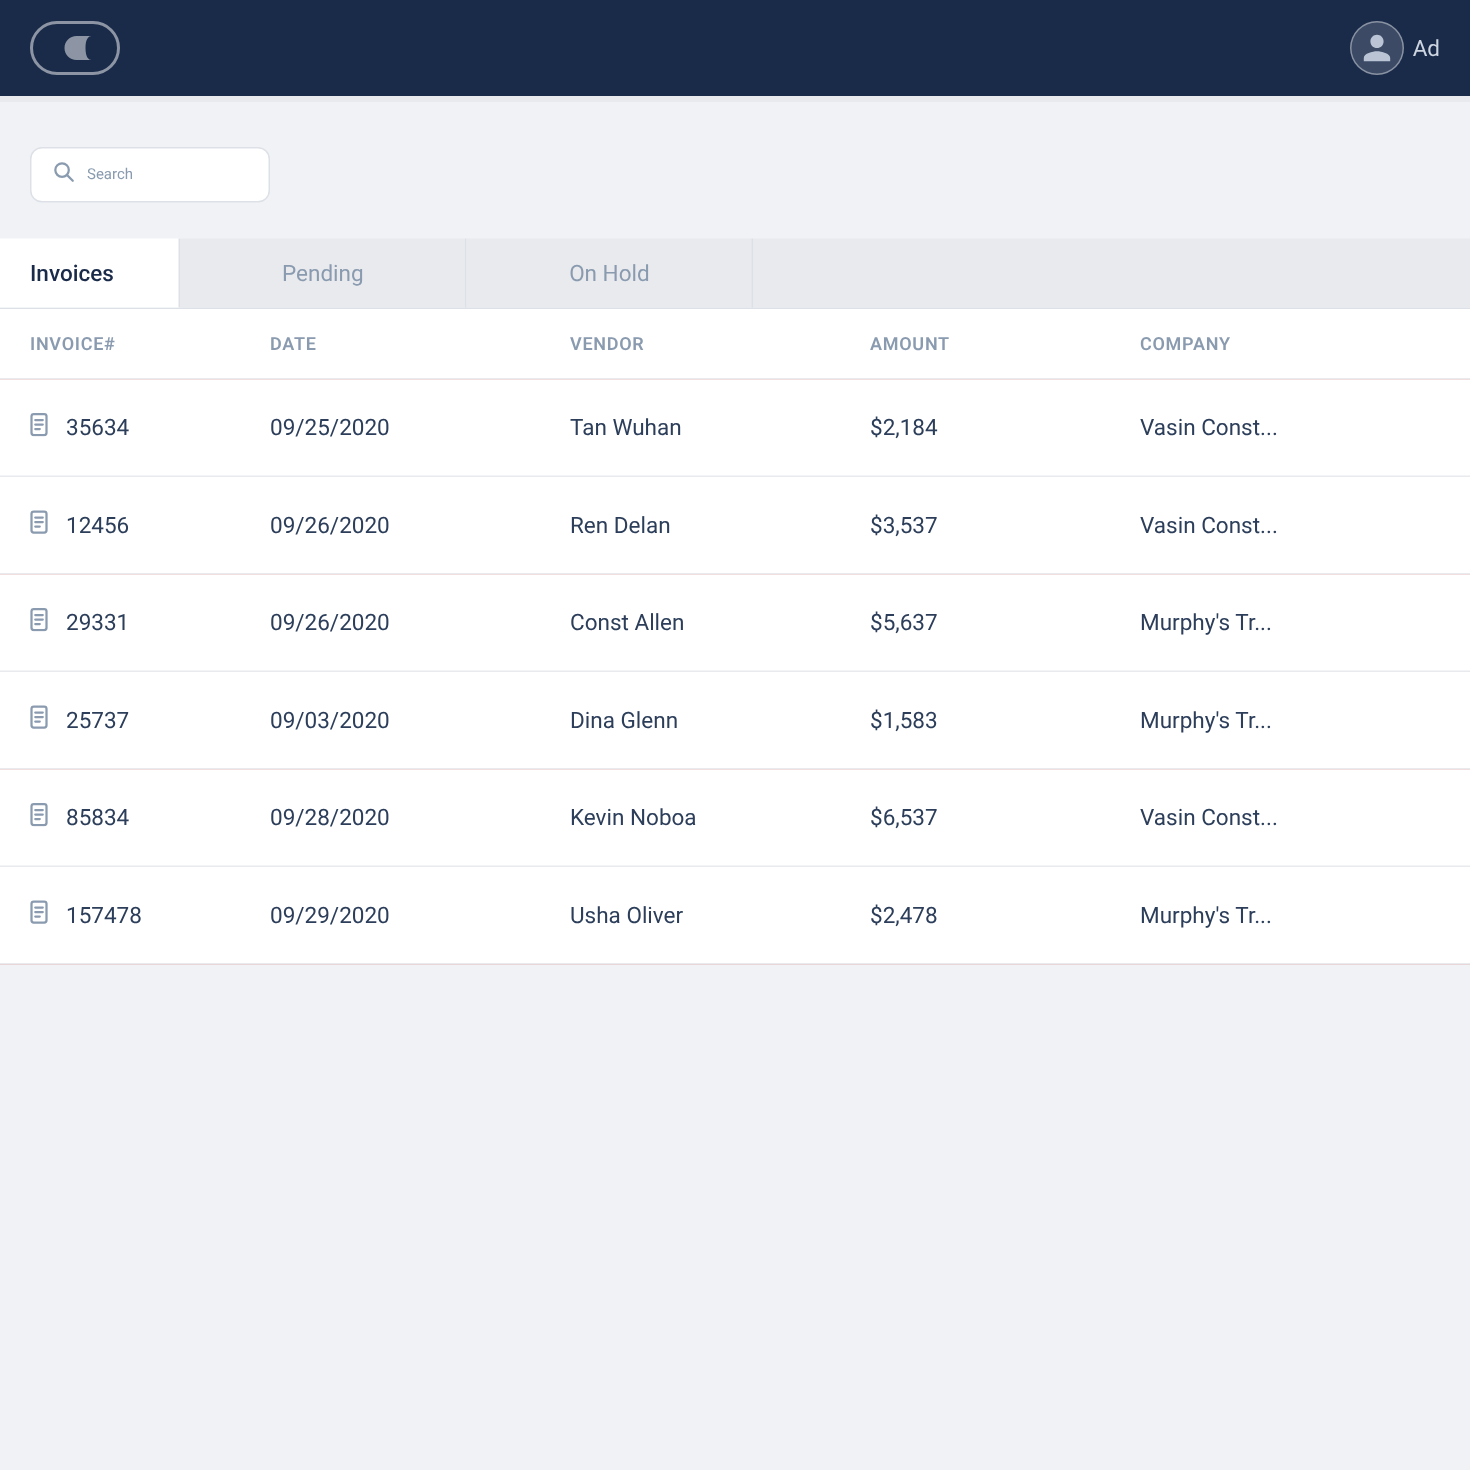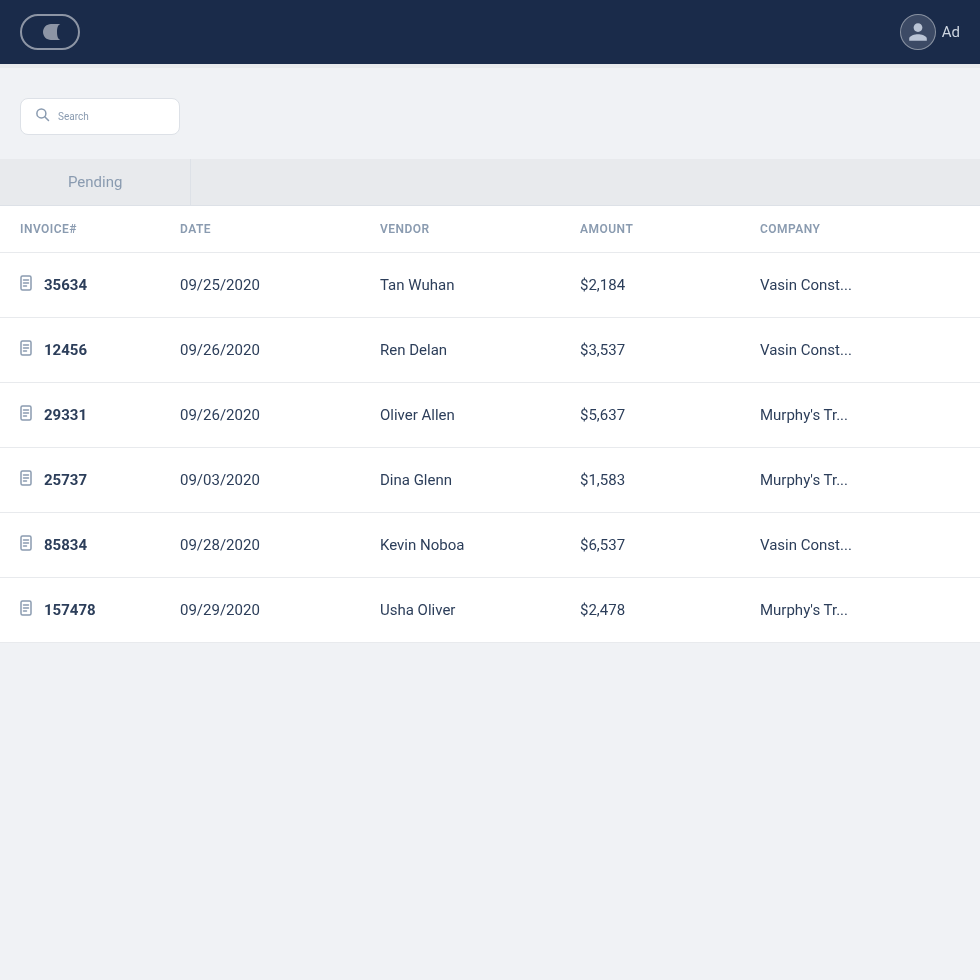--- a/index.html
+++ b/index.html
@@ -171,21 +171,20 @@
 
     .invoice-icon {
       color: #8a9bb0;
       font-size: 15px;
       flex-shrink: 0;
     }
 
     .invoice-number {
       color: #2c3e5a;
       font-size: 15px;
-      font-weight: bold;
     }
   </style>
 </head>
 <body>
 
 <nav class="navbar">
   <div class="navbar-logo">
     <svg width="30" height="16" viewBox="0 0 30 16" fill="none">
       <path d="M8 8 C8 3.6 11.6 0 16 0 L26 0 C24 0 22 2 22 8 C22 14 24 16 26 16 L16 16 C11.6 16 8 12.4 8 8Z" fill="rgba(255,255,255,0.5)"></path>
     </svg>
@@ -210,22 +209,28 @@
         <svg width="15" height="15" viewBox="0 0 20 20" fill="none" stroke="#8a9bb0" stroke-width="2" stroke-linecap="round">
           <circle cx="8.5" cy="8.5" r="6"></circle>
           <line x1="13" y1="13" x2="18" y2="18"></line>
         </svg>
       </span>
       <span class="search-input-text">Search</span>
     </div>
   </div>
 
   <div class="tabs-container">
+    <div class="tab-invoices">
+      <span>Invoices</span>
+    </div>
     <div class="tab-item">
       <span>Pending</span>
+    </div>
+    <div class="tab-item">
+      <span>On Hold</span>
     </div>
     <div style="flex:1; background:#e8eaed;"></div>
   </div>
 
   <div class="table-container">
 
     <div class="table-header">
       <div class="table-header-cell">INVOICE#</div>
       <div class="table-header-cell">DATE</div>
       <div class="table-header-cell">VENDOR</div>
@@ -274,21 +279,21 @@
           <svg width="14" height="16" viewBox="0 0 14 16" fill="none" stroke="#8a9bb0" stroke-width="1.5" stroke-linecap="round" stroke-linejoin="round">
             <rect x="1" y="1" width="10" height="14" rx="1.5"></rect>
             <line x1="3.5" y1="5" x2="8.5" y2="5"></line>
             <line x1="3.5" y1="8" x2="8.5" y2="8"></line>
             <line x1="3.5" y1="11" x2="6.5" y2="11"></line>
           </svg>
         </span>
         <span class="invoice-number">29331</span>
       </div>
       <div class="table-cell">09/26/2020</div>
-      <div class="table-cell">Oliver Allen</div>
+      <div class="table-cell">Const Allen</div>
       <div class="table-cell">$5,637</div>
       <div class="table-cell">Murphy's Tr...</div>
     </div>
         <div class="table-row">
       <div class="table-cell">
         <span class="invoice-icon">
           <svg width="14" height="16" viewBox="0 0 14 16" fill="none" stroke="#8a9bb0" stroke-width="1.5" stroke-linecap="round" stroke-linejoin="round">
             <rect x="1" y="1" width="10" height="14" rx="1.5"></rect>
             <line x1="3.5" y1="5" x2="8.5" y2="5"></line>
             <line x1="3.5" y1="8" x2="8.5" y2="8"></line>

